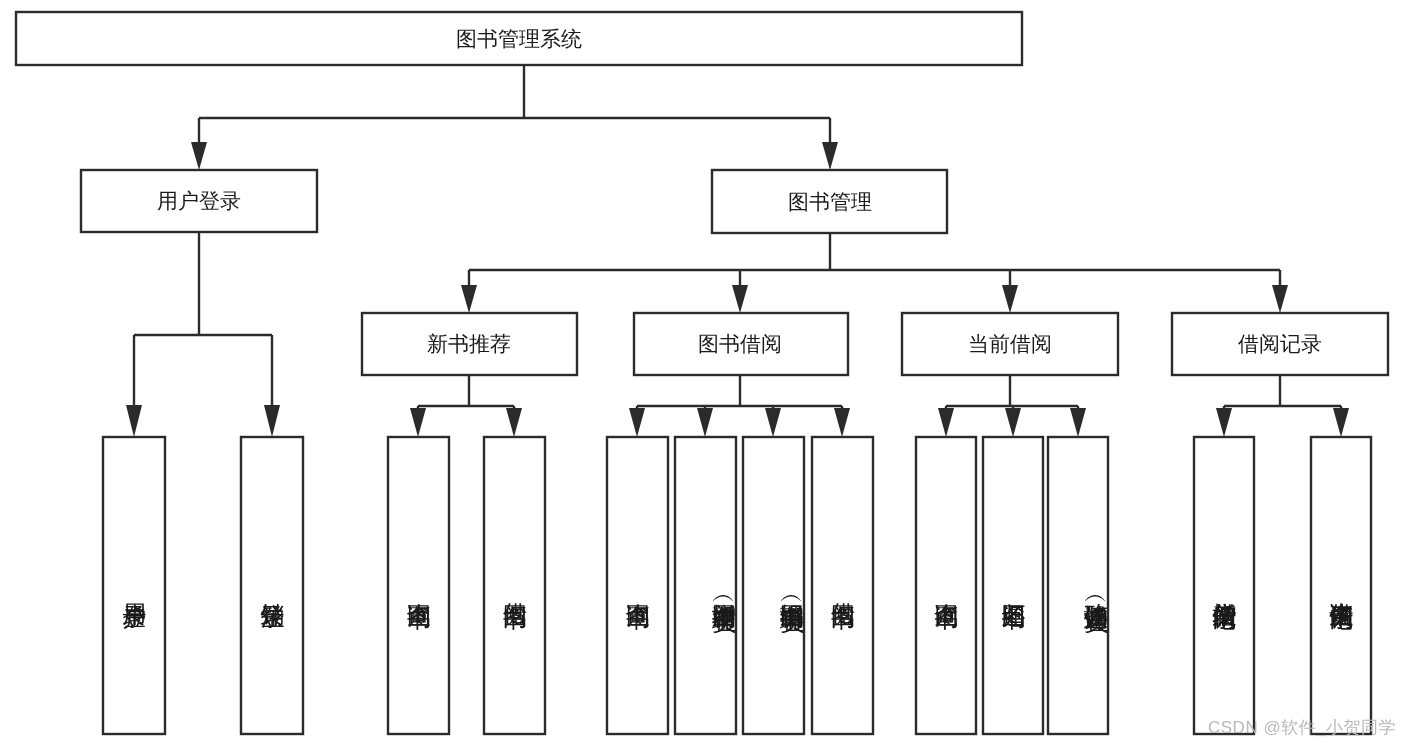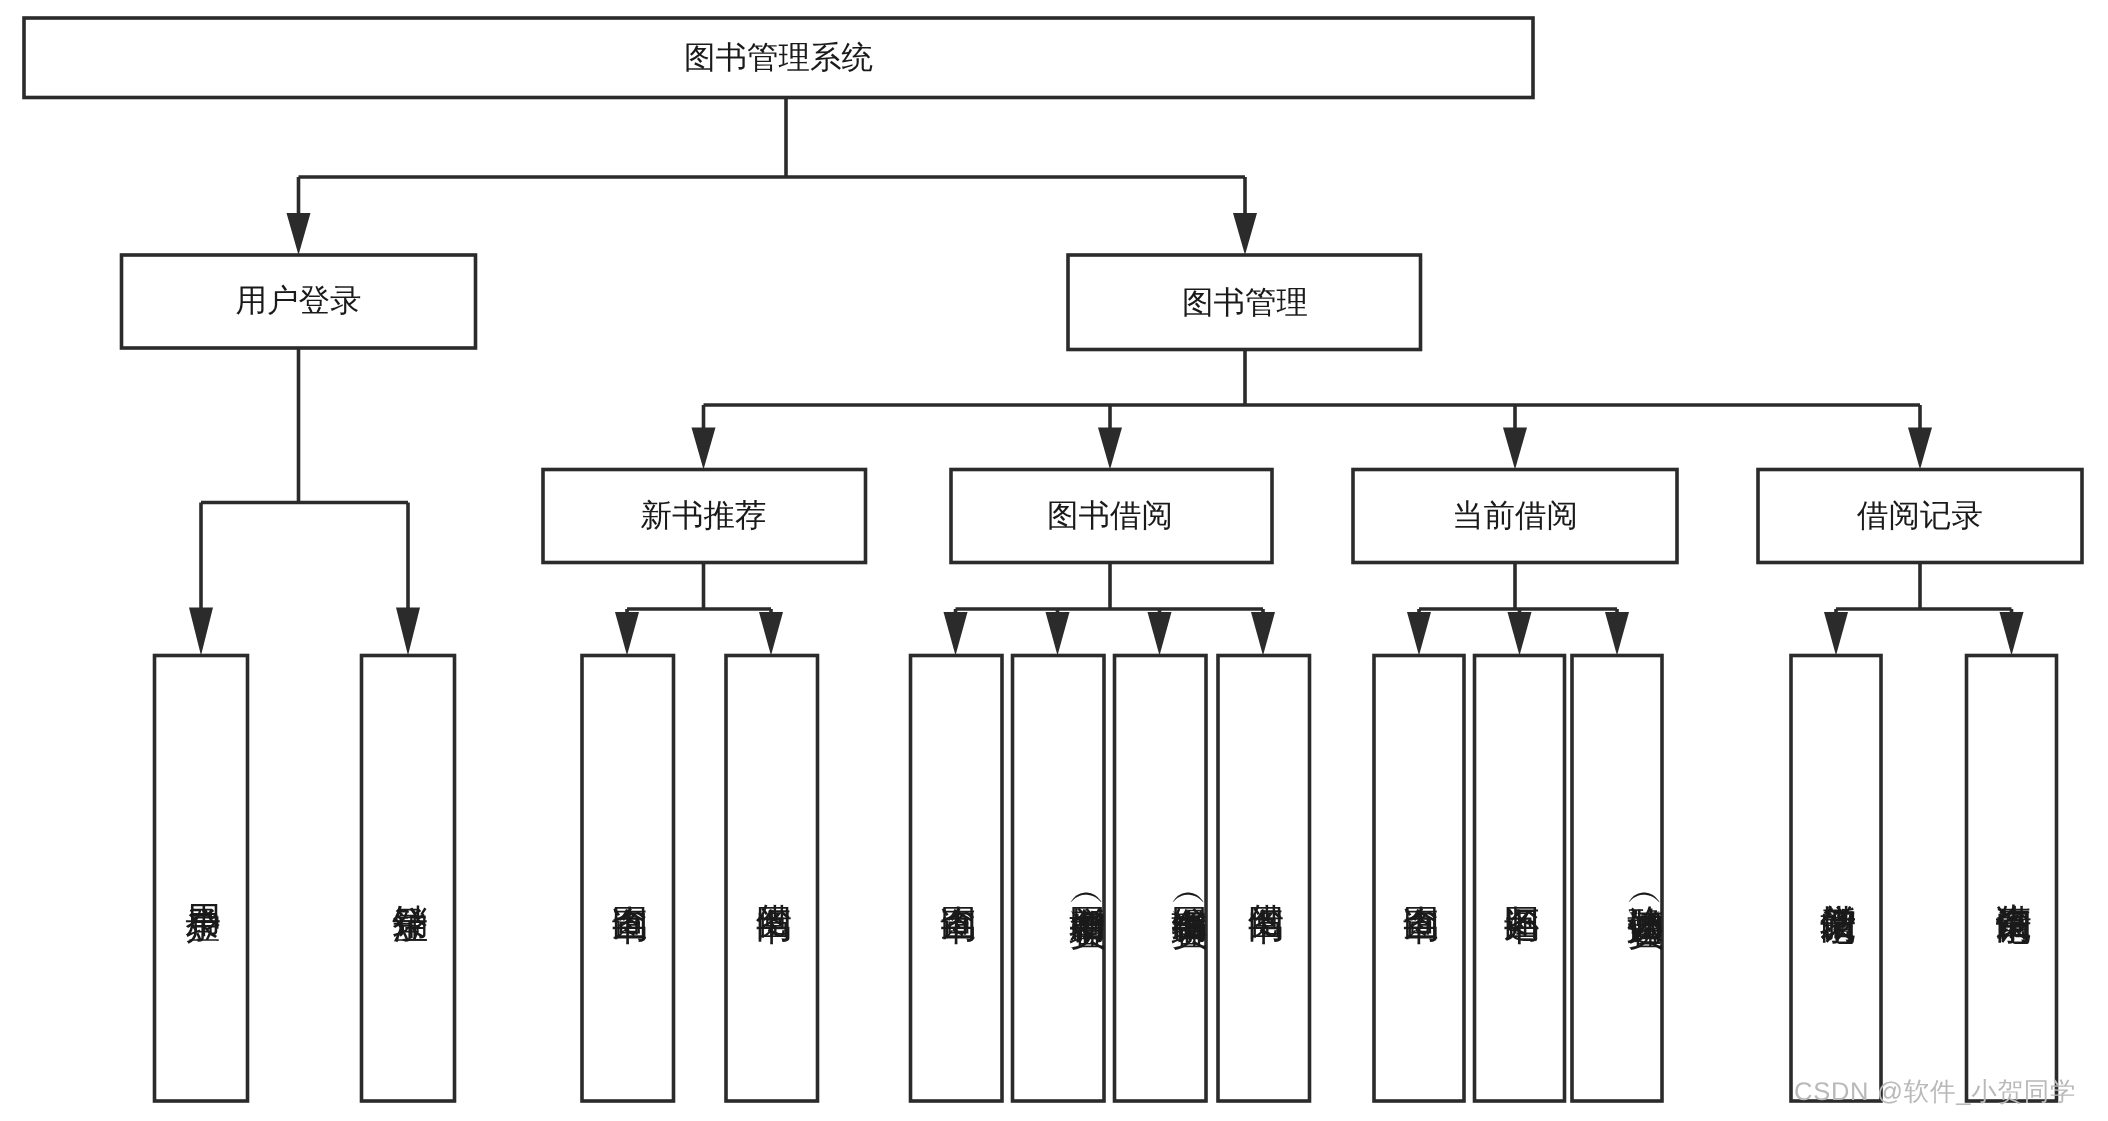--- a/index.html
+++ b/index.html
@@ -199,15 +199,15 @@
   <div class="node-label-v" style="left:743px; top:437px; width:61px; height:297px; align-items:flex-start; padding-top:6px; box-sizing:border-box;">编辑图书（管理员）</div>
   <div class="node-label-v" style="left:812px; top:437px; width:61px; height:297px;">借阅图书</div>
 
   <div class="node-label-v" style="left:916px; top:437px; width:60px; height:297px;">查询图书</div>
   <div class="node-label-v" style="left:983px; top:437px; width:60px; height:297px;">归还图书</div>
   <div class="node-label-v" style="left:1048px; top:437px; width:60px; height:297px; align-items:flex-start; padding-top:6px; box-sizing:border-box;">确认归还（管理员）</div>
 
   <div class="node-label-v" style="left:1194px; top:437px; width:60px; height:297px;">新增借阅记录</div>
   <div class="node-label-v" style="left:1311px; top:437px; width:60px; height:297px;">查询借阅记录</div>
 
-  <div class="watermark" style="left:1196px; top:716px;">CSDN @软件_小贺同学</div>
+  <div class="watermark" style="left:1196px; top:716px;padding-left:12px;">CSDN @软件_小贺同学</div>
 
 </div>
 
 </body></html>

